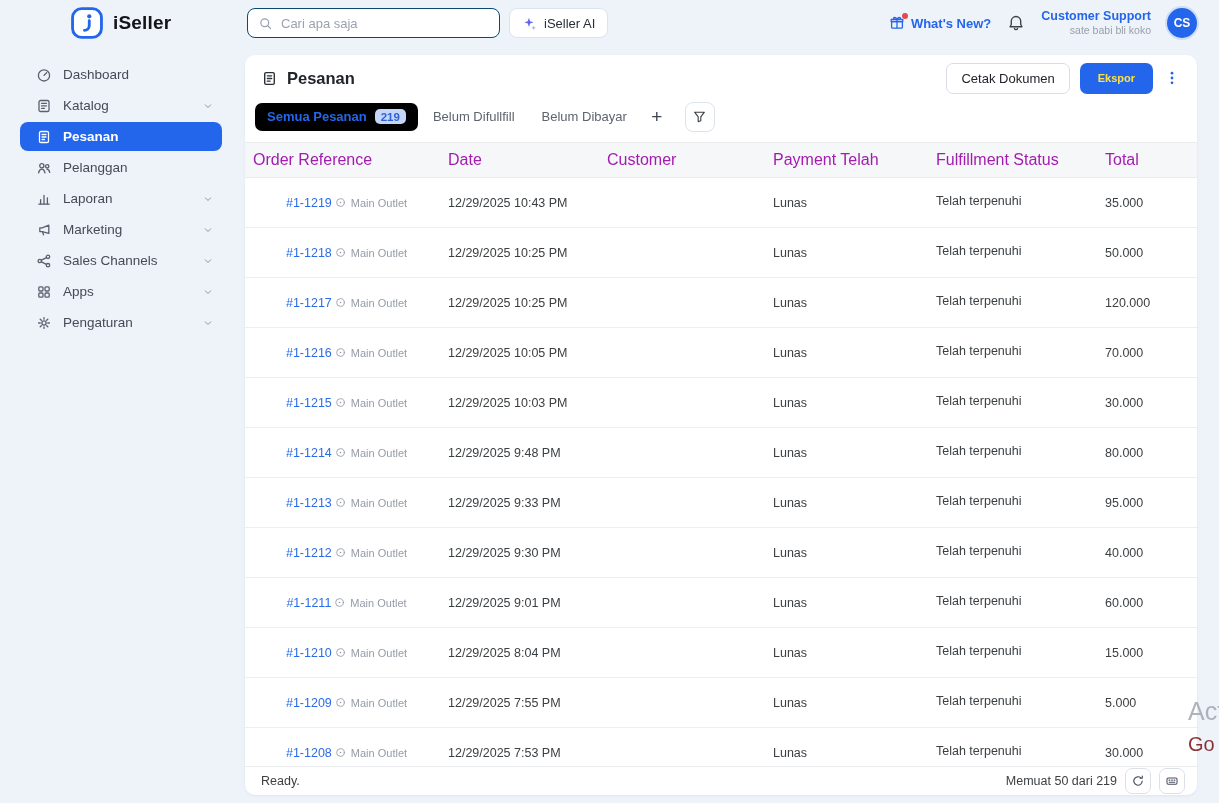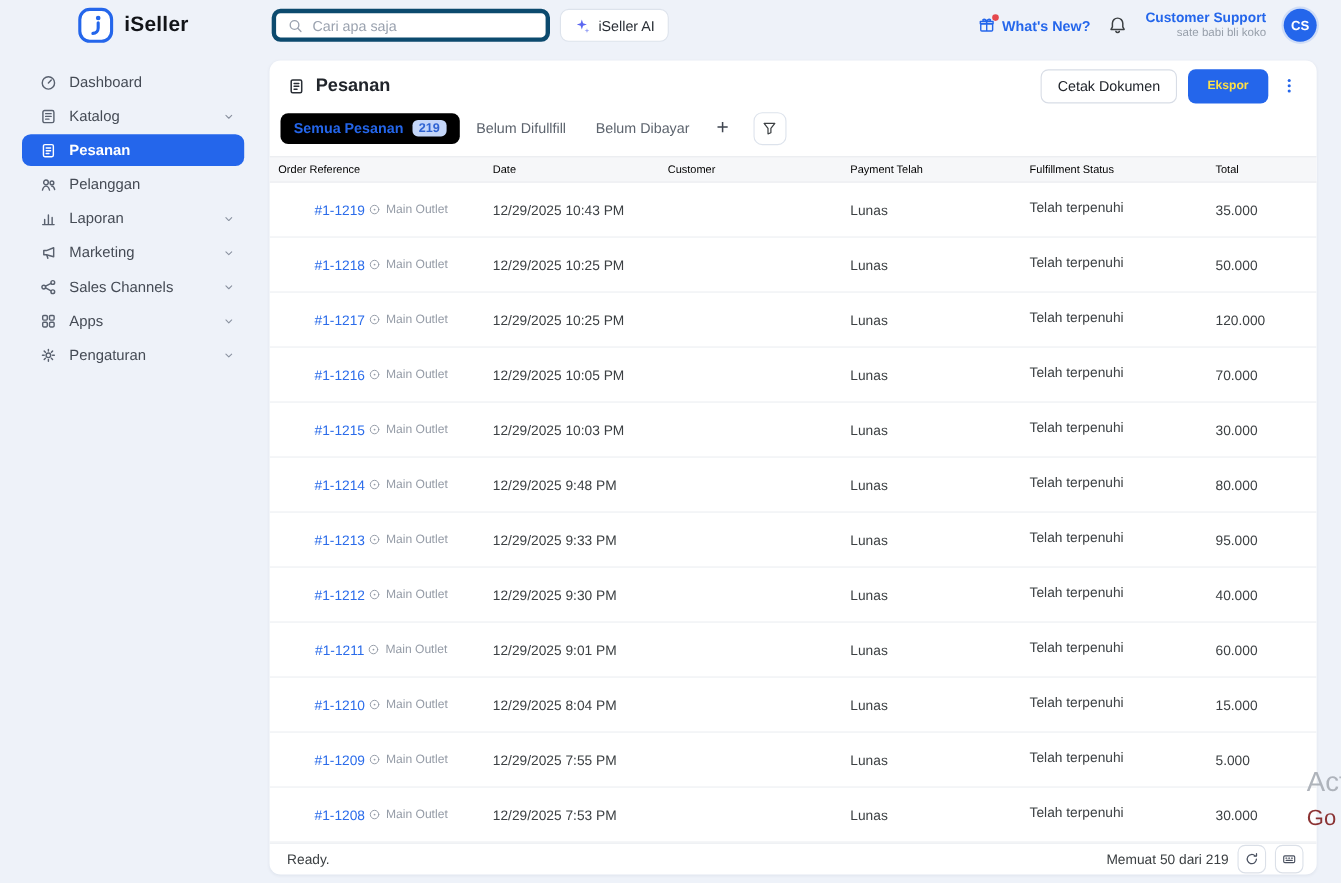--- a/index.html
+++ b/index.html
@@ -14,21 +14,21 @@
   }
   [data-interactable="true"] { cursor:pointer; }
   input { cursor:text; }
   .icon { display:inline-flex; align-items:center; justify-content:center; flex:0 0 auto; }
   .icon svg { display:block; }
 
   
   .topbar { height:46px; display:flex; align-items:center; padding-right:22px; }
   .brand { display:flex; align-items:center; gap:9px; margin-left:70px; width:177px; flex:0 0 auto; }
   .brand-name { font-size:19px; font-weight:700; color:#121418; letter-spacing:.2px; }
-  .tb-search { width:253px; height:30px; background:#fff; border:4px solid #0c4a6e; border-radius:8px;
+  .tb-search { width:253px; height:30px; background:#fff; border:1px solid #0c4a6e; border-radius:8px;
     display:flex; align-items:center; gap:8px; padding:0 10px; color:#9aa2af; }
   .tb-search input, .ref-search input { border:none; outline:none; background:transparent; font:inherit; width:100%; color:#3c4043; }
   .tb-search input::placeholder, .ref-search input::placeholder { color:#9aa2af; }
   .ai-btn { margin-left:9px; height:30px; background:#fff; border:1px solid #dde3ec; border-radius:8px;
     padding:0 12px; display:flex; align-items:center; gap:7px; font-size:13px; color:#2a2f36; font-family:inherit; }
   .tb-right { margin-left:auto; display:flex; align-items:center; gap:16px; }
   .whats-new { color:#2466eb; font-weight:600; display:flex; align-items:center; gap:6px; }
   .gift-wrap { position:relative; color:#2466eb; }
   .gift-wrap::after { content:""; position:absolute; top:-2px; right:-3px; width:6px; height:6px;
     background:#e5484d; border-radius:50%; }
@@ -78,21 +78,21 @@
   .add-tab { border:none; background:none; color:#3f4550; font-size:19px; width:30px; height:28px;
     display:flex; align-items:center; justify-content:center; font-family:inherit; }
   .ref-search { margin-left:auto; width:188px; height:30px; border:1px solid #dde3ec; border-radius:8px;
     display:flex; align-items:center; gap:7px; padding:0 10px; background:#fff; color:#9aa2af; }
   .filter-btn { width:30px; height:30px; border:1px solid #dde3ec; border-radius:8px; background:#fff;
     display:flex; align-items:center; justify-content:center; color:#3c4043; margin-left:10px; }
 
   
   .grid-cols { display:grid; grid-template-columns:195px 159px 166px 163px 169px 1fr; }
   .thead { background:#f6f7f9; border-top:1px solid #e9ebef; border-bottom:1px solid #e9ebef;
-    height:24px; align-items:center; font-size:10px; color:#000000; }
+    height:36px; align-items:center; font-size:16px; color:#a21caf; }
   .thead > div { padding-left:8px; }
   .tbody { flex:1; overflow:hidden; }
   .trow { height:50px; align-items:center; border-bottom:1px solid #eceef2; font-size:12.5px; color:#3c4043; }
   .cell { padding-left:8px; }
   .ref-cell { display:flex; justify-content:center; gap:3px; }
   .ref-link { color:#2b6cea; text-decoration:none; font-weight:500; }
   .outlet { display:flex; align-items:center; gap:5px; color:#959ca7; font-size:11px; }
   .outlet .icon svg { width:11px; height:11px; }
   .fulfill { position:relative; top:-2px; }
 

